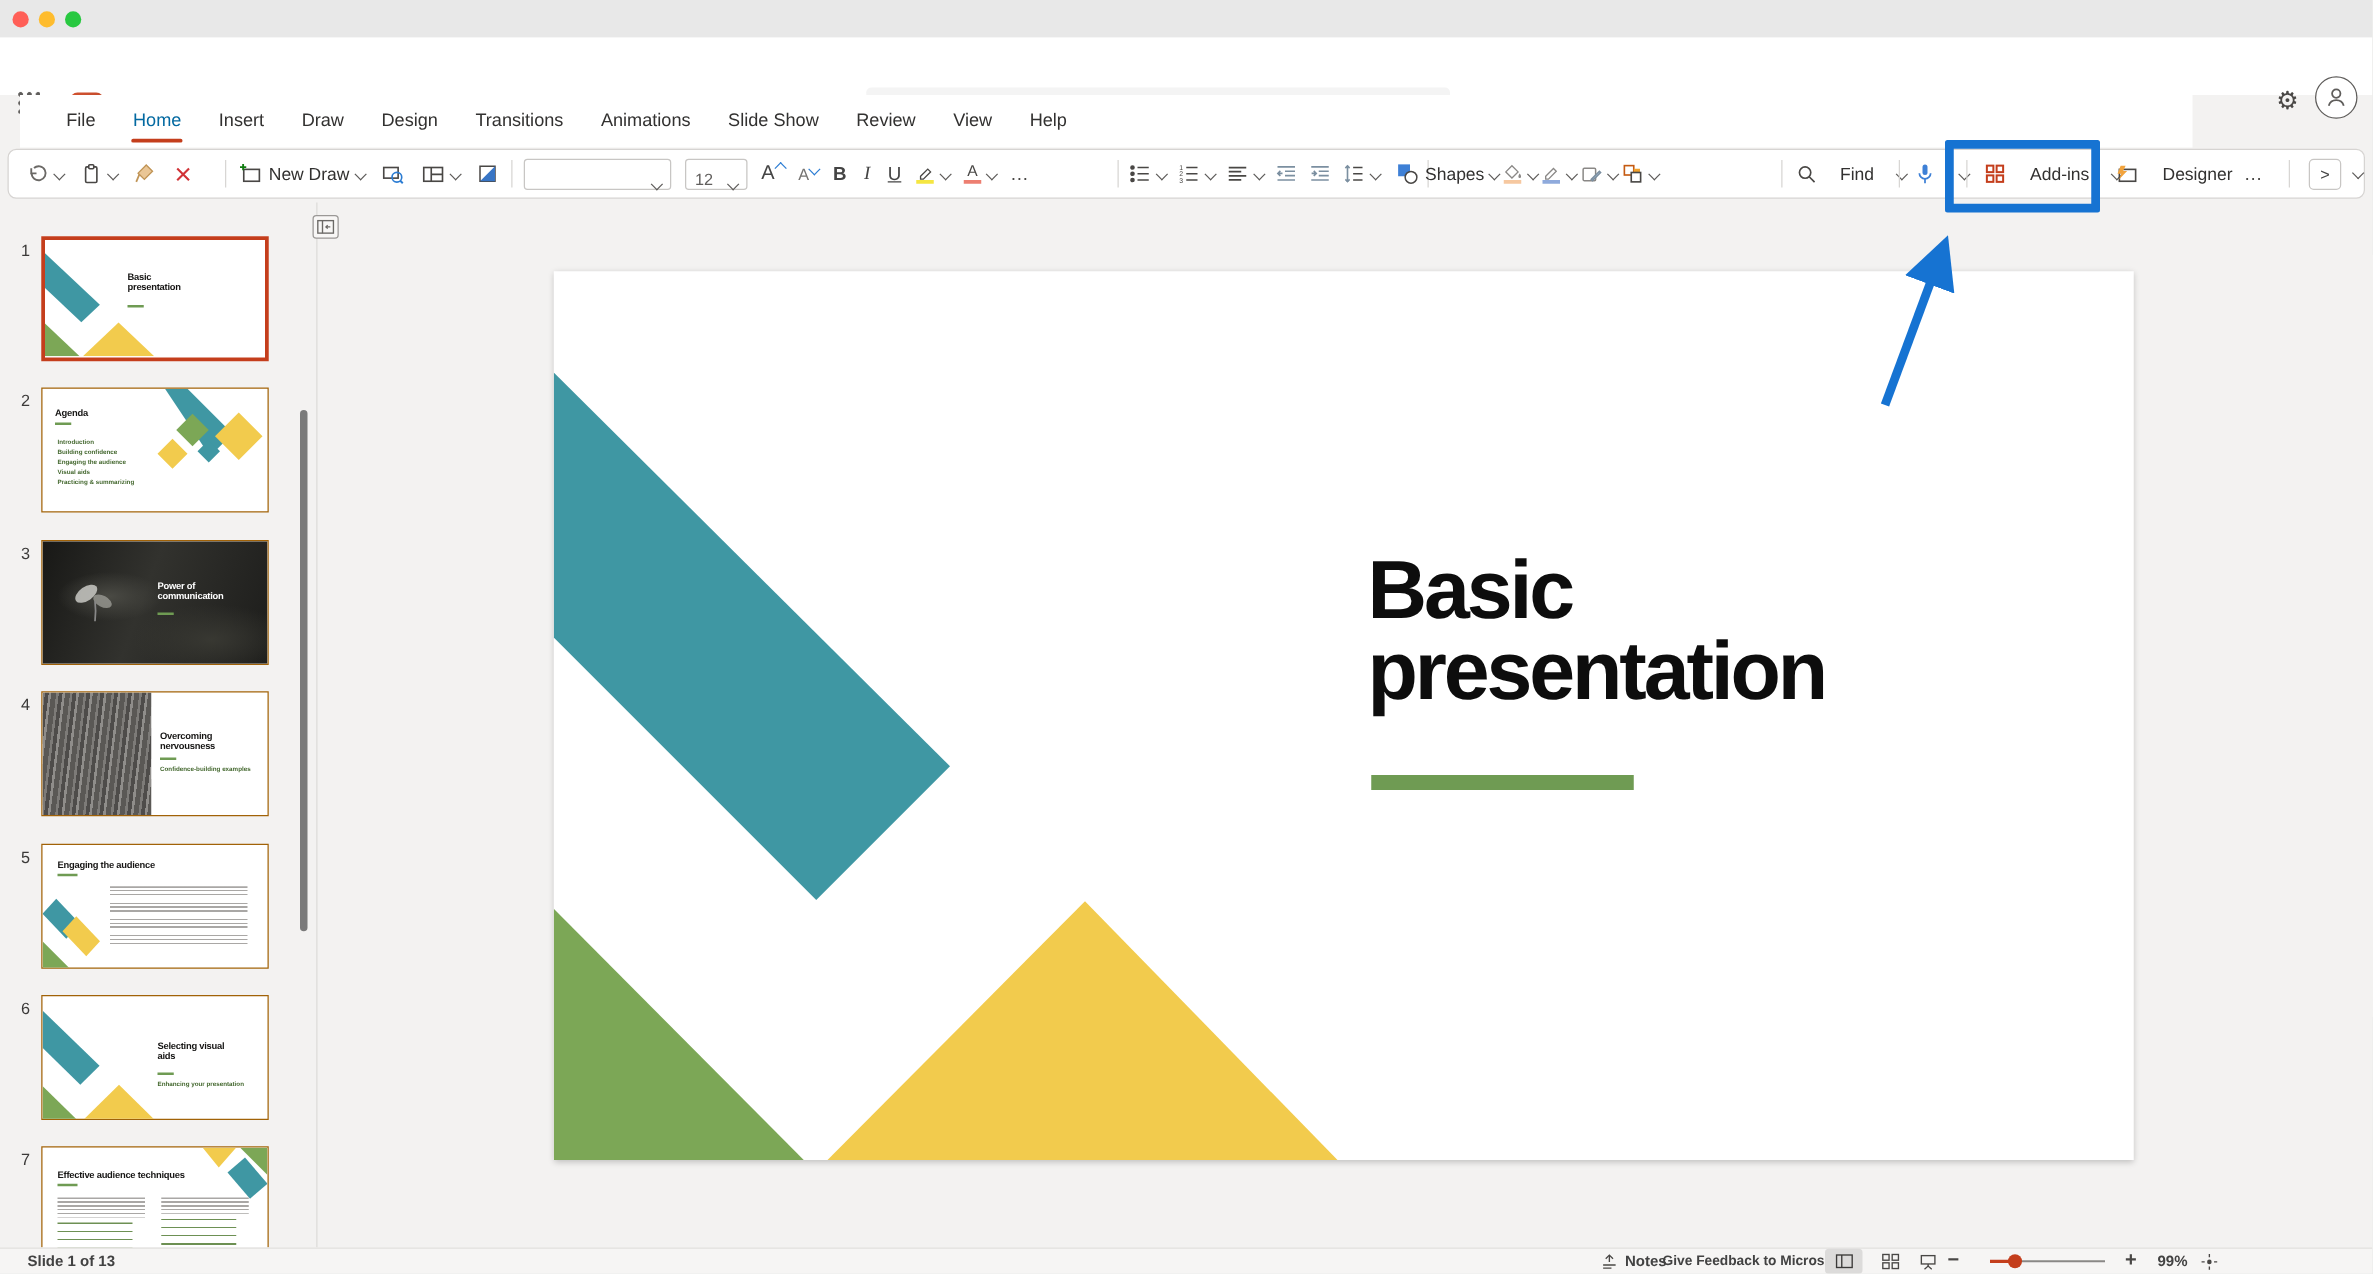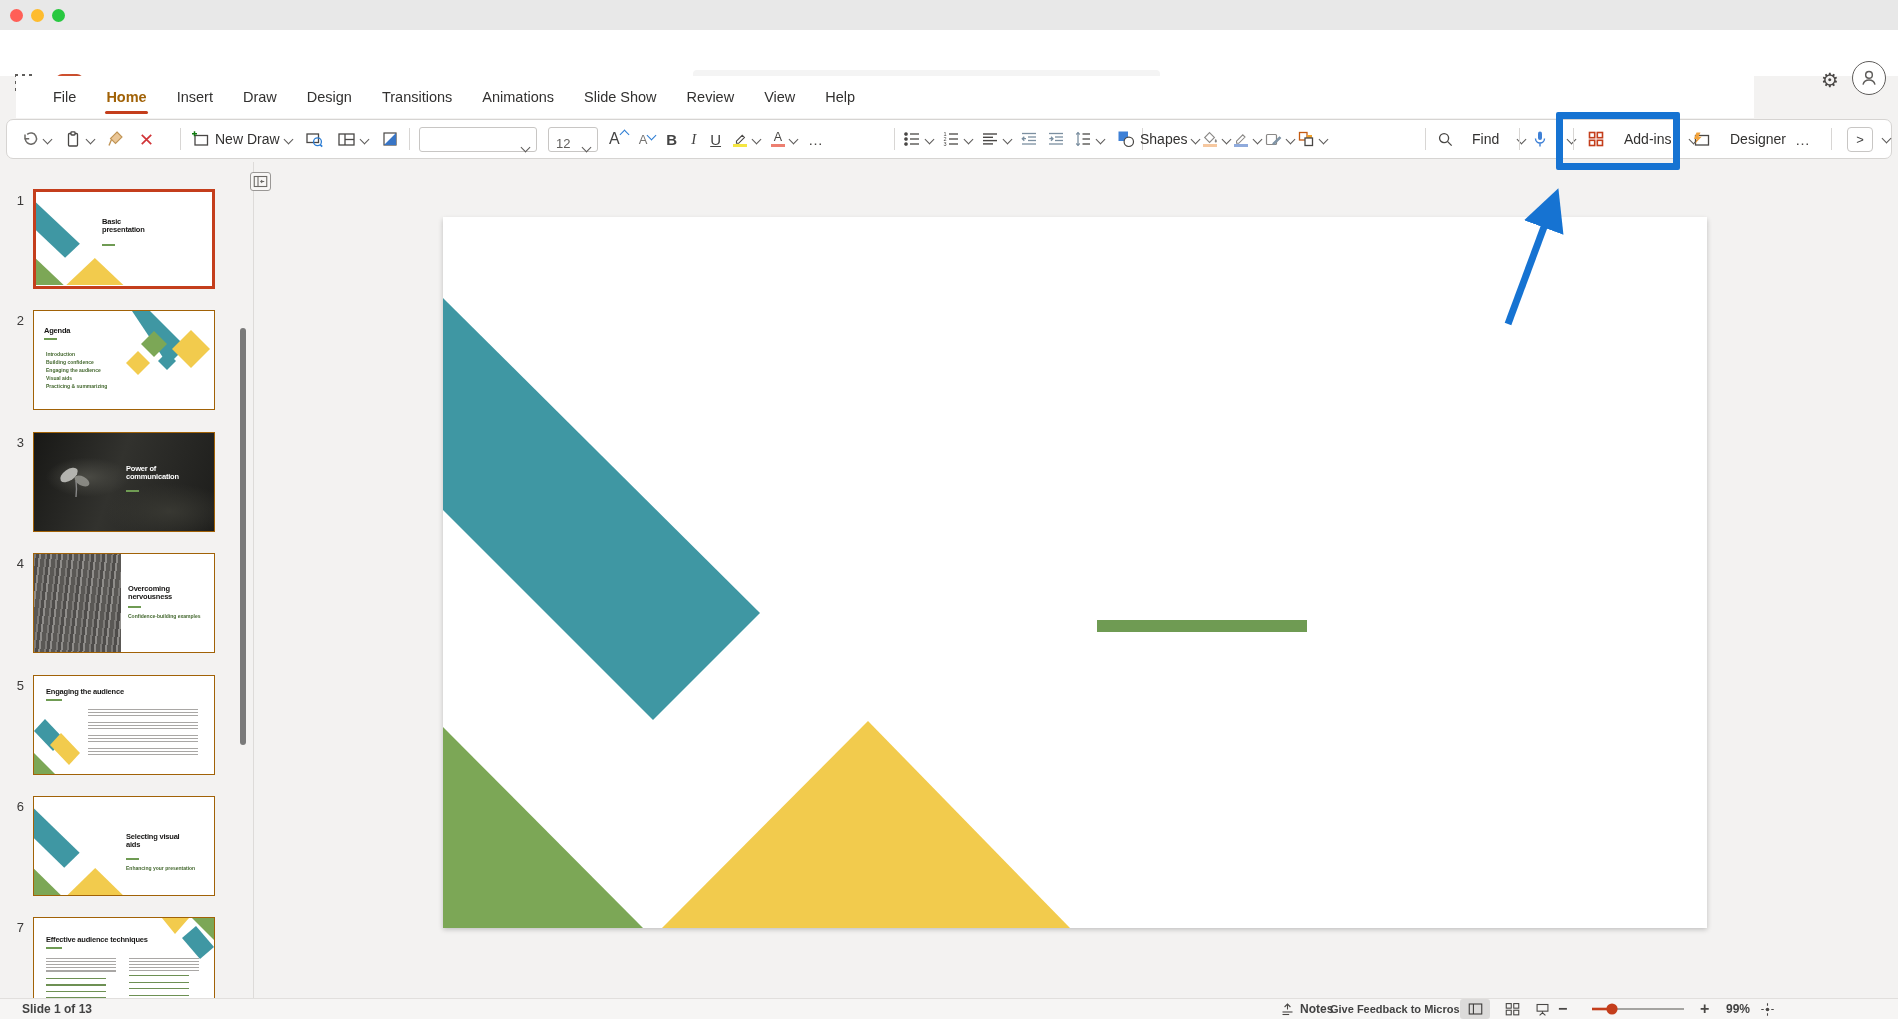--- a/index.html
+++ b/index.html
@@ -24,21 +24,21 @@
     transform:rotate(45deg);display:inline-block;flex:none;}
   .chv.up{transform:rotate(225deg);}
   .chv.w{border-color:#fff;}
   .gear{left:1821px;top:38px;font-size:20px;color:#494745;}
   #avatar{left:1852px;top:31px;width:34px;height:34px;border:1.6px solid #5f5d5b;border-radius:50%;
     box-sizing:border-box;display:flex;align-items:center;justify-content:center;background:#fff;}
   
   #menurow{left:16px;top:76px;width:1738px;height:42px;background:#fff;}
   #menus{left:22px;top:0;height:42px;display:flex;align-items:center;}
   .menu-item{position:relative;font-size:14.5px;color:#323130;padding:0 15px;height:42px;display:flex;align-items:center;cursor:default;}
-  .menu-item.active{font-weight:700;color:#a16207;}
+  .menu-item.active{font-weight:400;color:#0369a1;}
   .menu-item.active::after{content:"";position:absolute;left:14px;right:14px;bottom:4px;height:3px;background:#C43E1C;border-radius:2px;}
   .hbtn{position:absolute;top:84px;height:27px;border:1px solid #C8C6C4;border-radius:4px;background:#fff;
     display:flex;align-items:center;gap:6px;padding:0 9px;box-sizing:border-box;font-size:13px;color:#323130;}
   .hbtn.noborder-r{border-top-right-radius:0;border-bottom-right-radius:0;border-right:none;}
   .ic{flex:none;display:block;}
   
   #ribbon{left:6px;top:119px;width:1886px;height:40px;background:#fff;border:1px solid #D6D4D2;border-radius:7px;box-sizing:border-box;}
   .rgroup{position:absolute;top:0;height:38px;display:flex;align-items:center;gap:13px;}
   .vdiv{position:absolute;top:8px;height:22px;width:1px;background:#D8D6D4;}
   .rlabel{font-size:14px;color:#323130;white-space:nowrap;}
@@ -535,20 +535,24 @@
         <path d="M13.5 7.5H9.5M11 5.8 9.3 7.5l1.7 1.7"></path>
       </svg>
   </div>
 
   <div id="canvas" class="abs">
     <svg class="abs" style="left:0;top:0" width="1264" height="711" viewBox="0 0 1264 711">
       <polygon points="0,81 0,293 210,503 317,396" fill="#3F97A3"></polygon>
       <polygon points="0,510 0,711 200,711" fill="#7CA756"></polygon>
       <polygon points="425,504 219,711 627,711" fill="#F2CB4D"></polygon>
     </svg>
+    <div id="slide-title" class="abs">
+      <div>Basic</div>
+      <div>presentation</div>
+    </div>
     <div id="slide-rule" class="abs"></div>
   </div>
 
   <div id="statusbar" class="abs">
     <div class="abs" style="left:22px">Slide 1 of 13</div>
 
     <div class="abs" style="left:1280px;gap:5px">
       <svg class="ic" width="15" height="15" viewBox="0 0 18 18" fill="none" stroke="#494745" stroke-width="1.3">
           <path d="M5.5 6 9 2.5 12.5 6"></path>
           <line x1="9" y1="3" x2="9" y2="9"></line>

